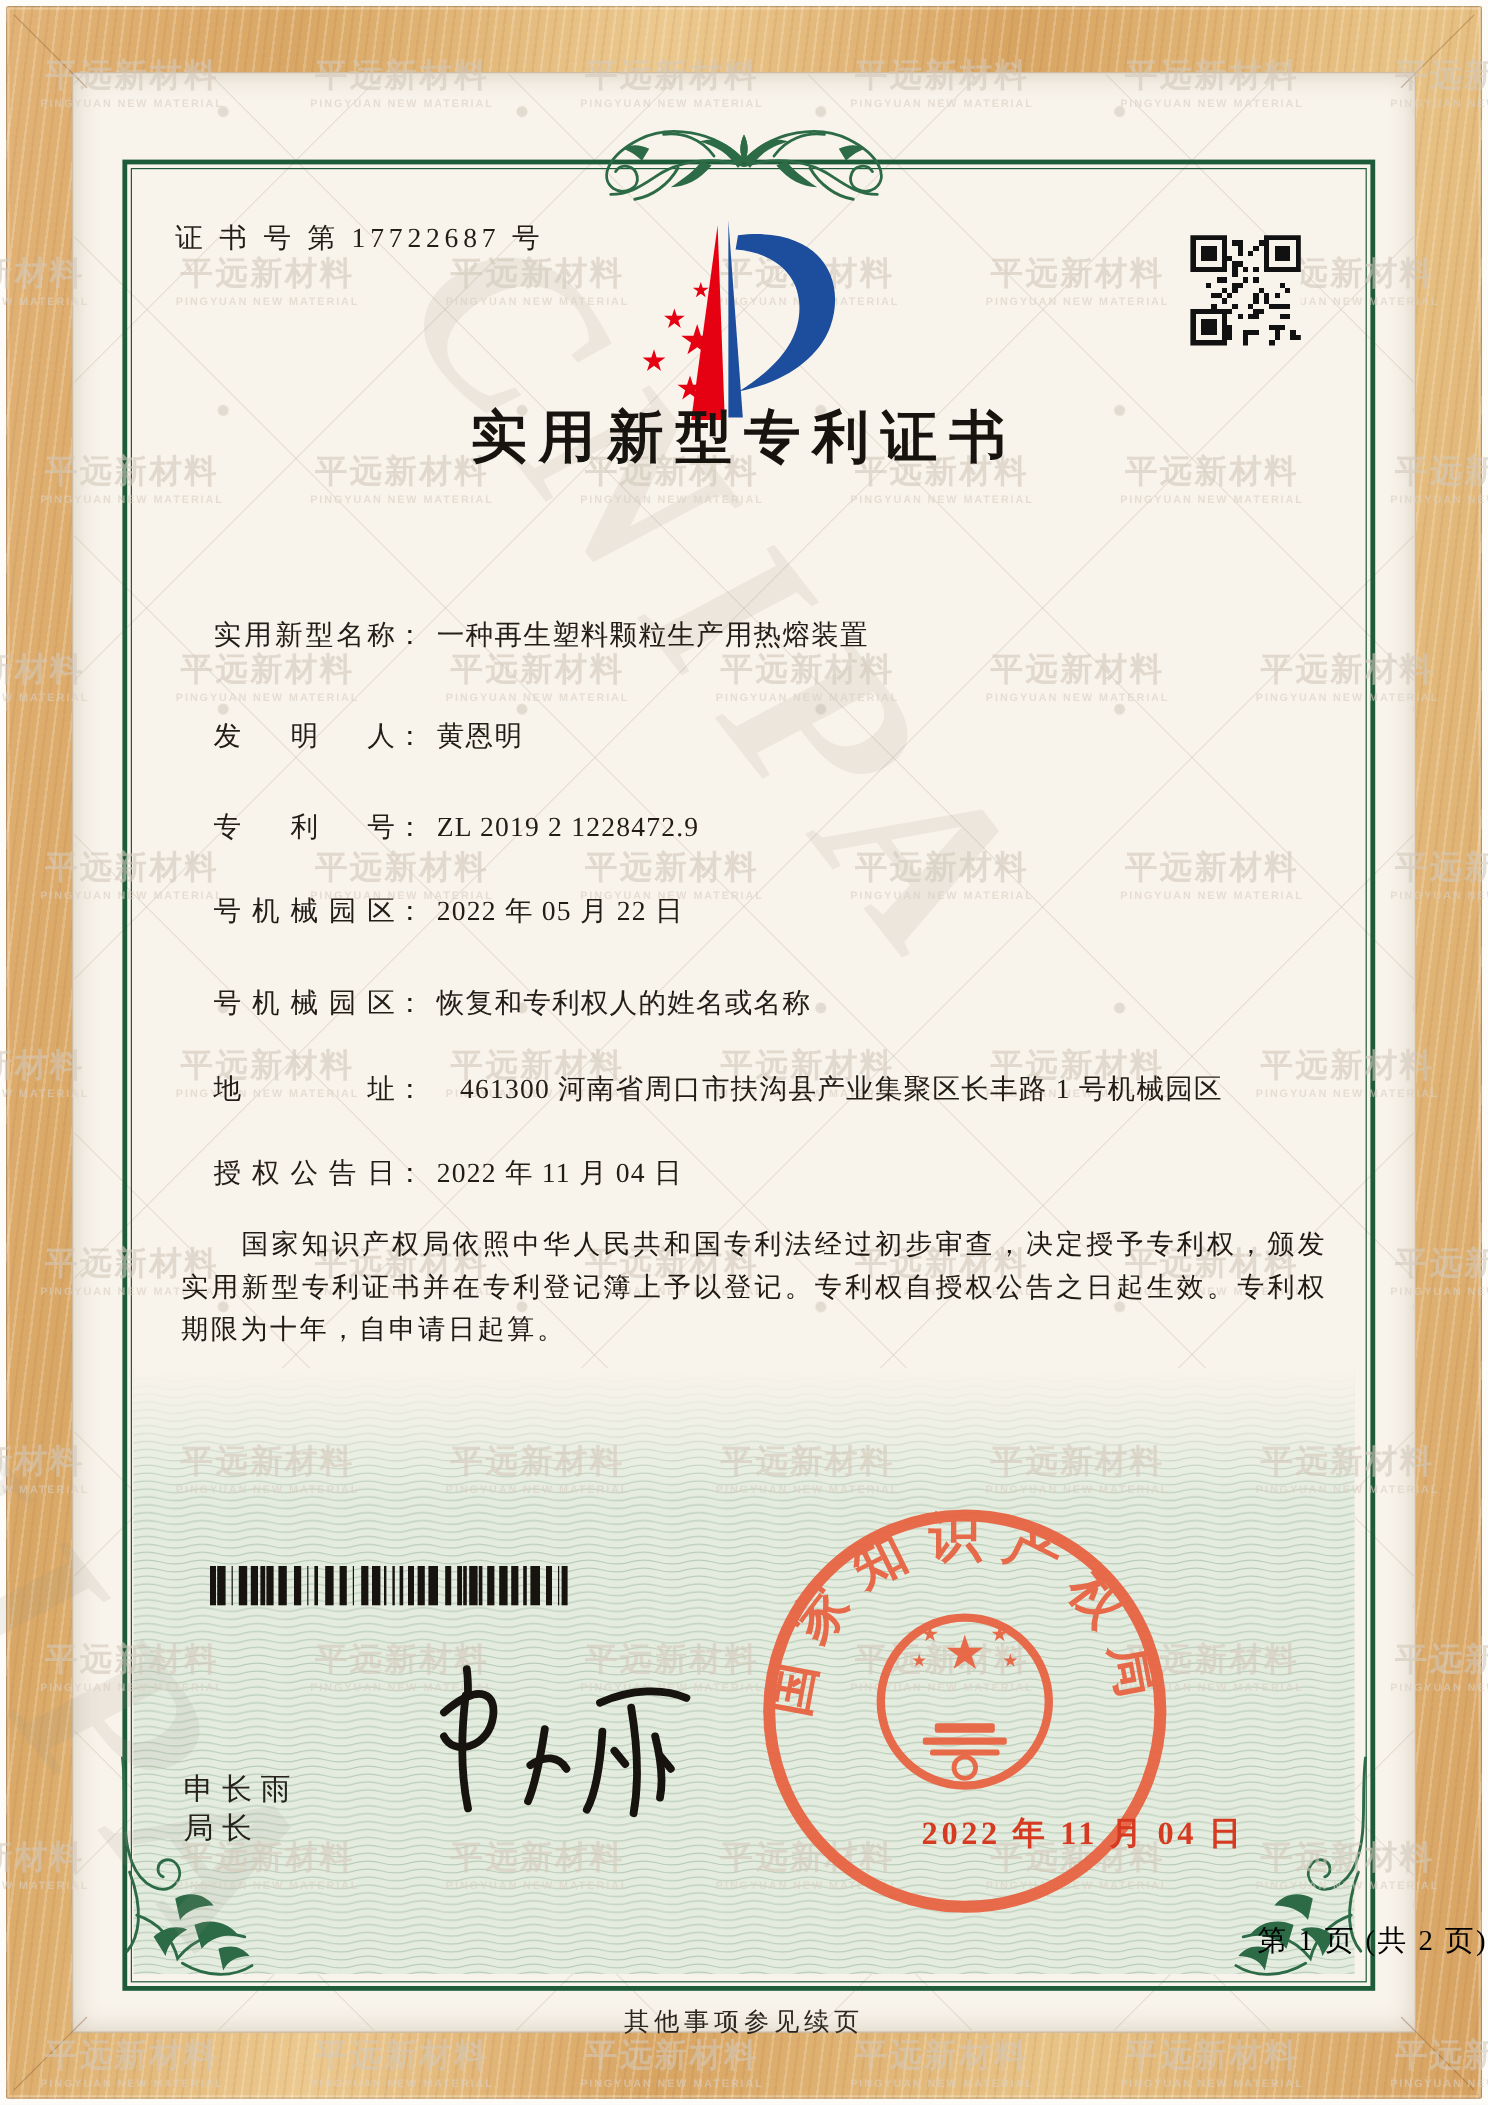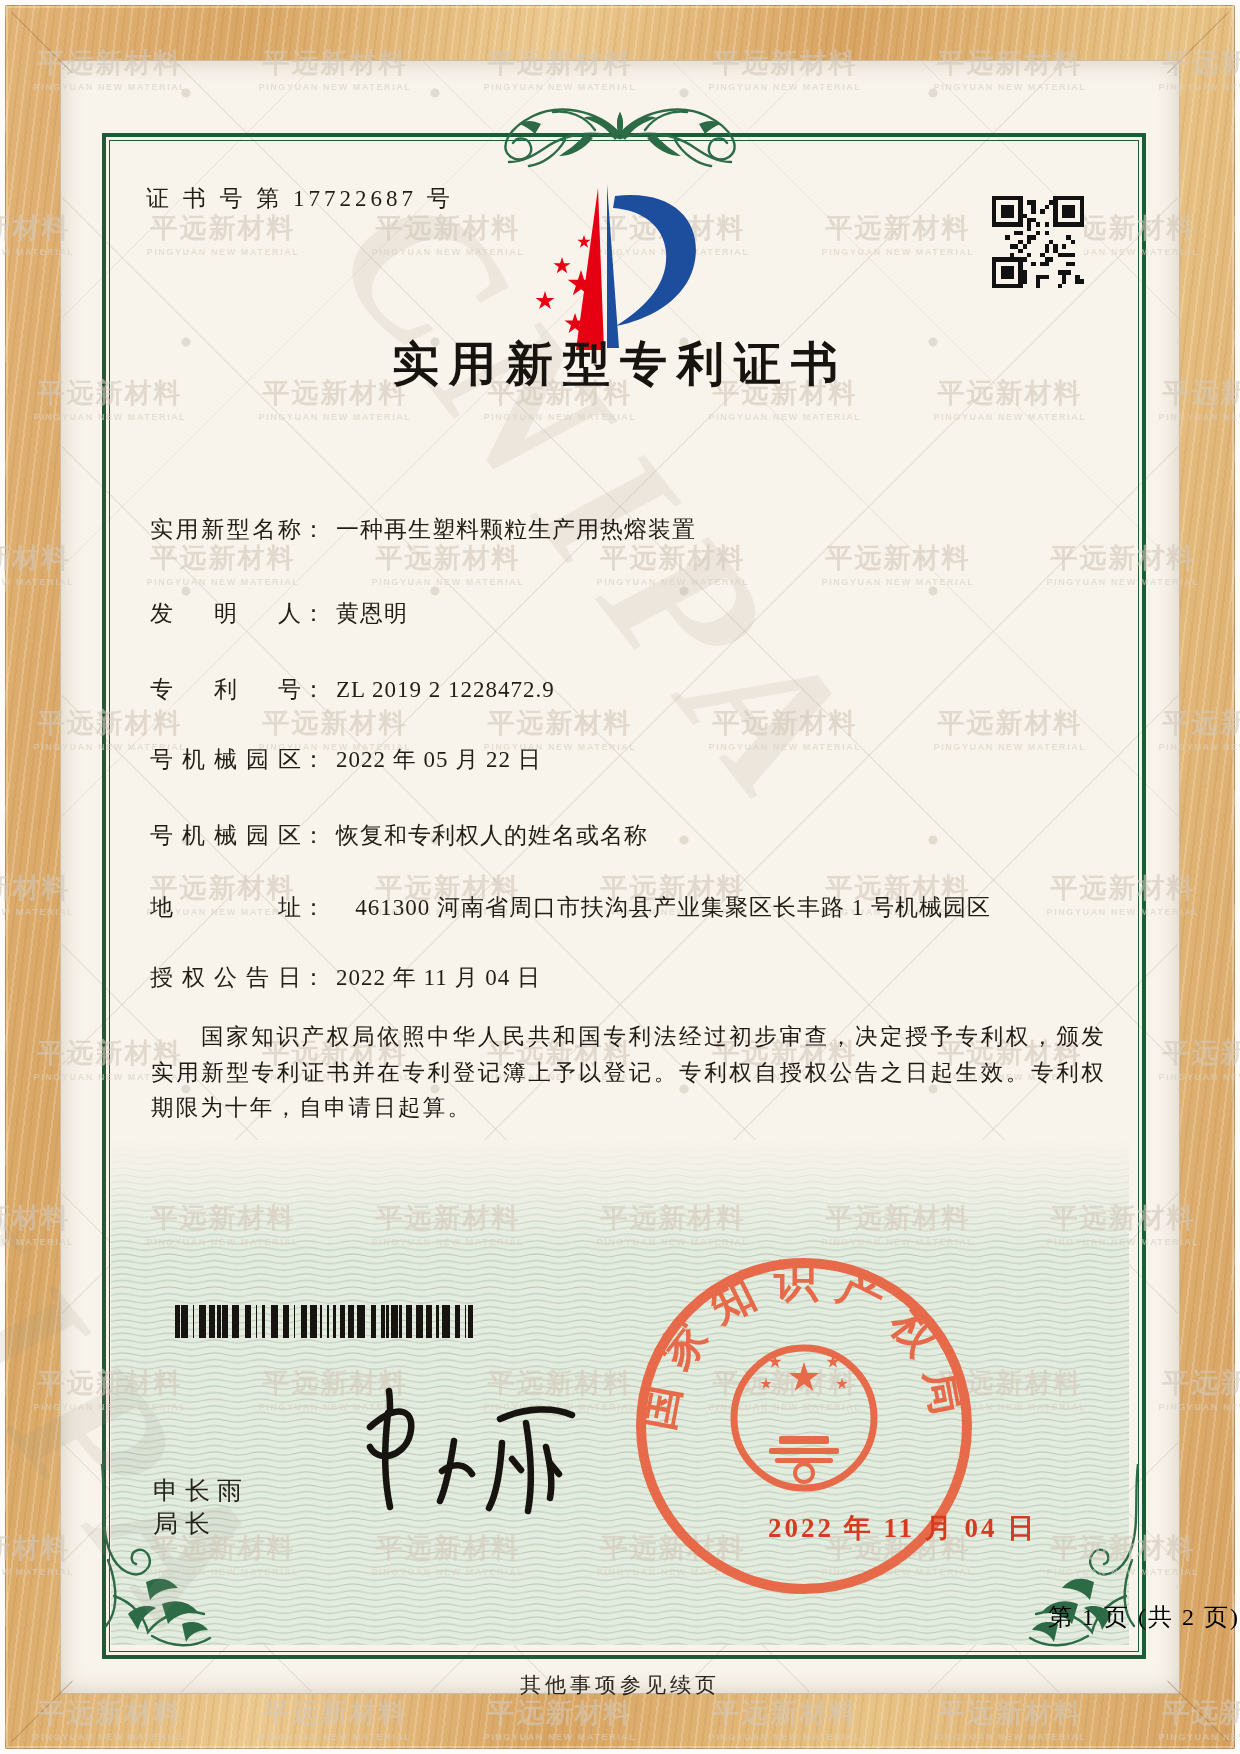--- a/index.html
+++ b/index.html
@@ -28,21 +28,21 @@
   .band{position:absolute;left:111px;top:1140px;width:1018px;height:505px;z-index:6;overflow:hidden;}
   .band .fill{position:absolute;inset:0;background:#e4ecdf;}
   .band svg{position:absolute;inset:0;}
   .band .fade{position:absolute;left:0;right:0;top:0;height:110px;
     background:linear-gradient(180deg,#f8f3eb 0%,rgba(248,243,235,0) 100%);}
   
   .txt{position:absolute;color:#221d16;z-index:40;}
   .certno{left:146px;top:183px;font-size:23px;letter-spacing:4px;}
   .title{left:0;right:0;top:333px;text-align:center;font-size:47px;font-weight:700;letter-spacing:10px;color:#17130e;}
   .row{left:150px;font-size:23px;line-height:31px;letter-spacing:1px;}
-  .flabel{display:inline-block;width:152px;text-align:justify;text-align-last:justify;vertical-align:top;}
+  .flabel{display:inline-block;width:152px;text-align:justify;text-align-last:justify;vertical-align:top;margin-left:28px;}
   .fcolon{display:inline-block;margin-right:10px;vertical-align:top;}
   .fvalue{display:inline-block;vertical-align:top;text-align:right;}
   .addr-val{width:655px;}
   .grant-right{position:absolute;left:492px;top:0;white-space:nowrap;}
   .paras{left:151px;top:1019px;width:955px;font-size:22.5px;line-height:35.5px;letter-spacing:2.2px;text-align:justify;color:#1f1a13;}
   .paras p{margin:0;text-indent:50px;}
   .director{left:153px;font-family:"Liberation Sans","DejaVu Sans",sans-serif;font-size:25px;letter-spacing:7px;color:#26221c;}
   .seal-date{left:768px;top:1510px;font-size:27px;letter-spacing:3px;color:#d63a21;z-index:46;font-weight:700;}
   .pagefoot{left:0;right:0;top:1601px;text-align:right;font-size:24px;letter-spacing:2px;color:#000000;}
   .contnote{left:0;right:0;top:1671px;text-align:center;font-size:21px;letter-spacing:4px;color:#2a251e;}

